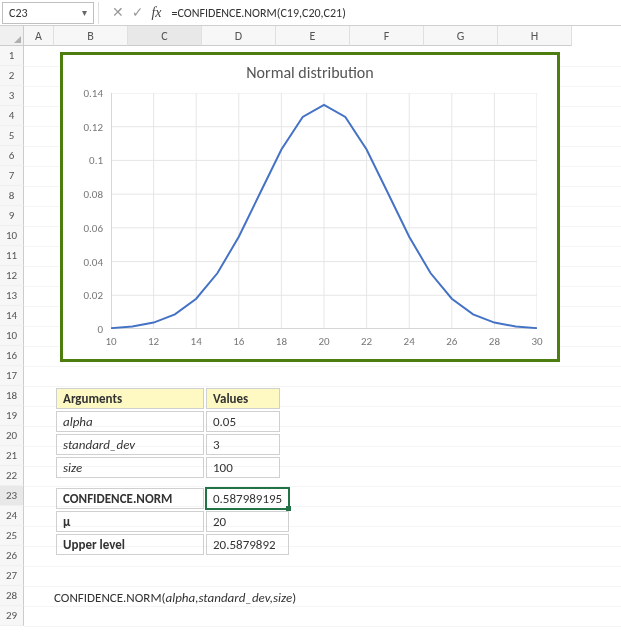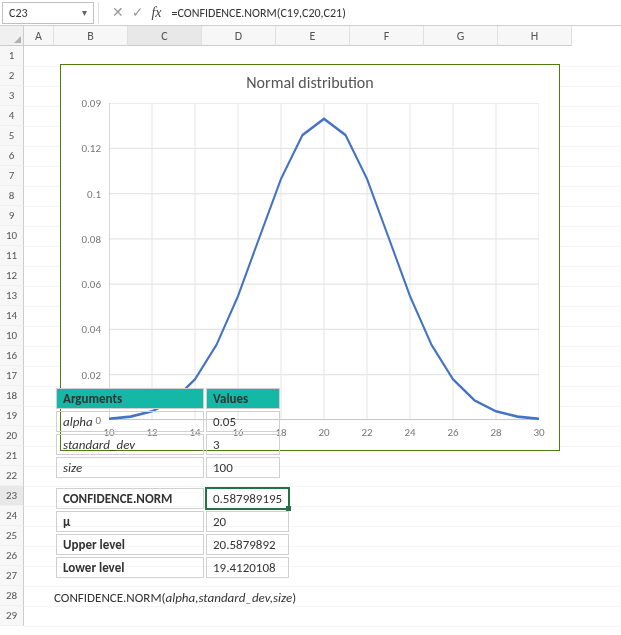--- a/index.html
+++ b/index.html
@@ -22,35 +22,35 @@
   .col-h { width: 74px; text-align: center; font-size: 12px; line-height: 20px; border-right: 1px solid #e0e0e0; border-bottom: 1px solid #ccc; color: #555; background: #f7f7f7; }
   .col-h.first { width: 30px; }
   .row-headers { position: absolute; left: 0; top: 20px; width: 24px; }
   .row-h { height: 20px; text-align: center; font-size: 11px; line-height: 20px; border-right: 1px solid #ccc; border-bottom: 1px solid #f0f0f0; color: #555; background: #f7f7f7; }
   .cells { position: absolute; left: 24px; top: 20px; right: 0; bottom: 0; }
   .cell-grid-lines { position: absolute; inset: 0; }
   .vline { position: absolute; top: 0; bottom: 0; width: 1px; background: #f0f0f0; }
   .hline { position: absolute; left: 0; right: 0; height: 1px; background: #f5f5f5; }
 
   
-  .chart-box { position: absolute; left: 36px; top: 18px; width: 500px; height: 387px; background: #fff; border: 1px solid #4d7c0f; }
+  .chart-box { position: absolute; left: 36px; top: 6px; width: 500px; height: 310px; background: #fff; border: 3px solid #4d7c0f; }
   .chart-title { text-align: center; font-size: 16px; color: #555; margin-top: 8px; font-weight: 400; }
   .chart-plot { position: absolute; left: 48px; right: 20px; top: 38px; bottom: 30px; }
   .chart-plot .grid-x, .chart-plot .grid-y { stroke: #e5e5e5; stroke-width: 1; }
   .chart-plot .axis-line { stroke: #bbb; stroke-width: 1; }
   .chart-plot .series { fill: none; stroke: #4472c4; stroke-width: 2; }
   .y-labels { position: absolute; left: 10px; top: 38px; bottom: 30px; width: 34px; font-size: 11px; color: #777; }
   .y-labels span { position: absolute; right: 4px; transform: translateY(-50%); }
   .x-labels { position: absolute; left: 48px; right: 20px; bottom: 8px; height: 16px; font-size: 11px; color: #777; }
   .x-labels span { position: absolute; transform: translateX(-50%); }
 
   
   .tbl { position: absolute; font-size: 13px; }
   .tbl td { border: 1px solid #d0d0d0; padding: 2px 6px; height: 20px; }
-  .hdr { background: #14b8a6; font-weight: bold; }
+  .hdr { background: #fef9c3; font-weight: bold; }
   .argname { font-style: italic; }
   .bold { font-weight: bold; }
   .tbl1 { left: 30px; top: 340px; }
   .tbl1 td.c1 { width: 148px; }
   .tbl1 td.c2 { width: 74px; }
   .tbl2 { left: 30px; top: 440px; }
   .tbl2 td.c1 { width: 148px; }
   .tbl2 td.c2 { width: 80px; }
   .tbl2 .active { outline: 2px solid #217346; outline-offset: -1px; position: relative; }
   .tbl2 .active::after { content: ""; position: absolute; right: -3px; bottom: -3px; width: 5px; height: 5px; background: #217346; }
@@ -163,21 +163,21 @@
     <div class="chart-box">
       <div class="chart-title">Normal distribution</div>
       <div class="y-labels" id="ylabels">
           <span style="top: 100%;">0</span>
           <span style="top: 85.7143%;">0.02</span>
           <span style="top: 71.4286%;">0.04</span>
           <span style="top: 57.1429%;">0.06</span>
           <span style="top: 42.8571%;">0.08</span>
           <span style="top: 28.5714%;">0.1</span>
           <span style="top: 14.2857%;">0.12</span>
-          <span style="top: 0%;">0.09</span>
+          <span style="top: 0%;">0.14</span>
         </div>
       <div class="x-labels" id="xlabels">
           <span style="left: 0%;">10</span>
           <span style="left: 10%;">12</span>
           <span style="left: 20%;">14</span>
           <span style="left: 30%;">16</span>
           <span style="left: 40%;">18</span>
           <span style="left: 50%;">20</span>
           <span style="left: 60%;">22</span>
           <span style="left: 70%;">24</span>
@@ -241,24 +241,20 @@
             <td class="c2 active">0.587989195</td>
           </tr>
       <tr>
             <td class="c1 bold">μ</td>
             <td class="c2">20</td>
           </tr>
       <tr>
             <td class="c1 bold">Upper level</td>
             <td class="c2">20.5879892</td>
           </tr>
-      <tr>
-            <td class="c1 bold">Lower level</td>
-            <td class="c2">19.4120108</td>
-          </tr>
     </tbody>
       </table>
 
     <div class="syntax">
       <span class="fn">CONFIDENCE.NORM(</span><span class="args">alpha,standard_dev,size</span><span>)</span>
     </div>
   </div>
 </div>
 
 </body></html>

